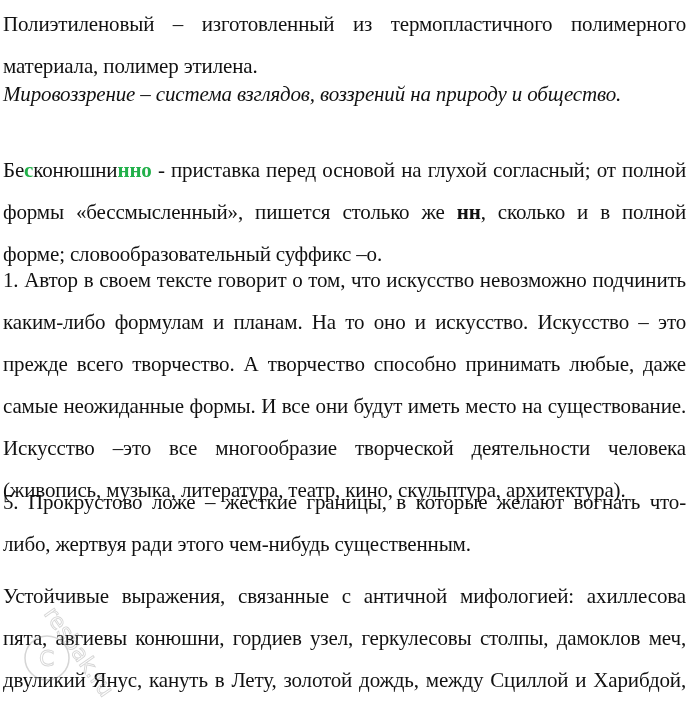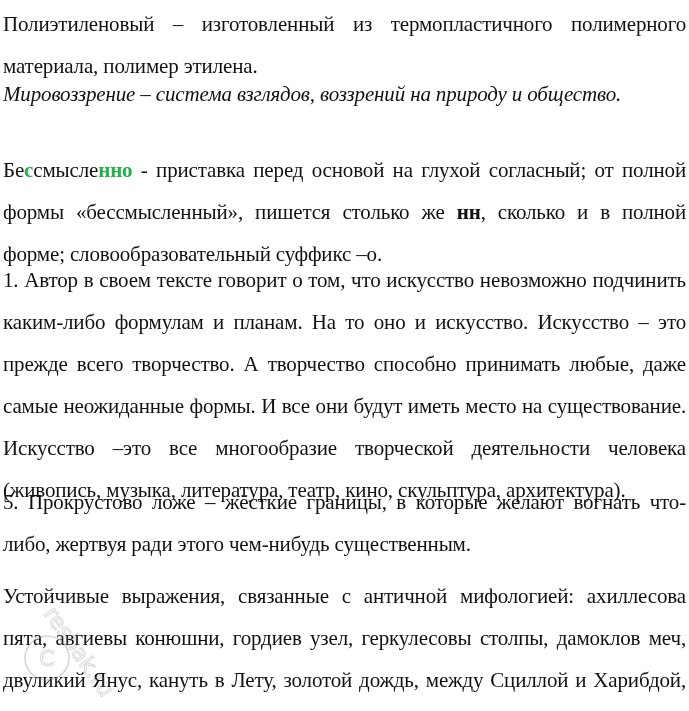--- a/index.html
+++ b/index.html
@@ -50,21 +50,21 @@
 
   <p class="para" style="top:3px;">
     <span>Полиэтиленовый – изготовленный из термопластичного полимерного материала, полимер этилена.</span>
   </p>
 
   <p class="para" style="top:73px;font-style:italic;">
     <span>Мировоззрение – система взглядов, воззрений на природу и общество.</span>
   </p>
 
   <p class="para" style="top:149px;">
-    <span>Бе</span><span class="green bold">с</span><span>смысле</span><span class="green bold">нно</span><span> - приставка перед основой на глухой согласный; от полной формы «бессмысленный», пишется столько же </span><span class="bold">нн</span><span>, сколько и в полной форме; словообразовательный суффикс –о.</span>
+    <span>Бе</span><span class="green bold">с</span><span>конюшни</span><span class="green bold">нно</span><span> - приставка перед основой на глухой согласный; от полной формы «бессмысленный», пишется столько же </span><span class="bold">нн</span><span>, сколько и в полной форме; словообразовательный суффикс –о.</span>
   </p>
 
   <p class="para" style="top:259px;font-family:Liberation Serif, serif;">
     <span>1. Автор в своем тексте говорит о том, что искусство невозможно подчинить каким-либо формулам и планам. На то оно и искусство. Искусство – это прежде всего творчество. А творчество способно принимать любые, даже самые неожиданные формы. И все они будут иметь место на существование. Искусство –это все многообразие творческой деятельности человека (живопись, музыка, литература, театр, кино, скульптура, архитектура).</span>
   </p>
 
   <p class="para" style="top:481px;">
     <span>5. Прокрустово ложе – жёсткие границы, в которые желают вогнать что-либо, жертвуя ради этого чем-нибудь существенным.</span>
   </p>
 

